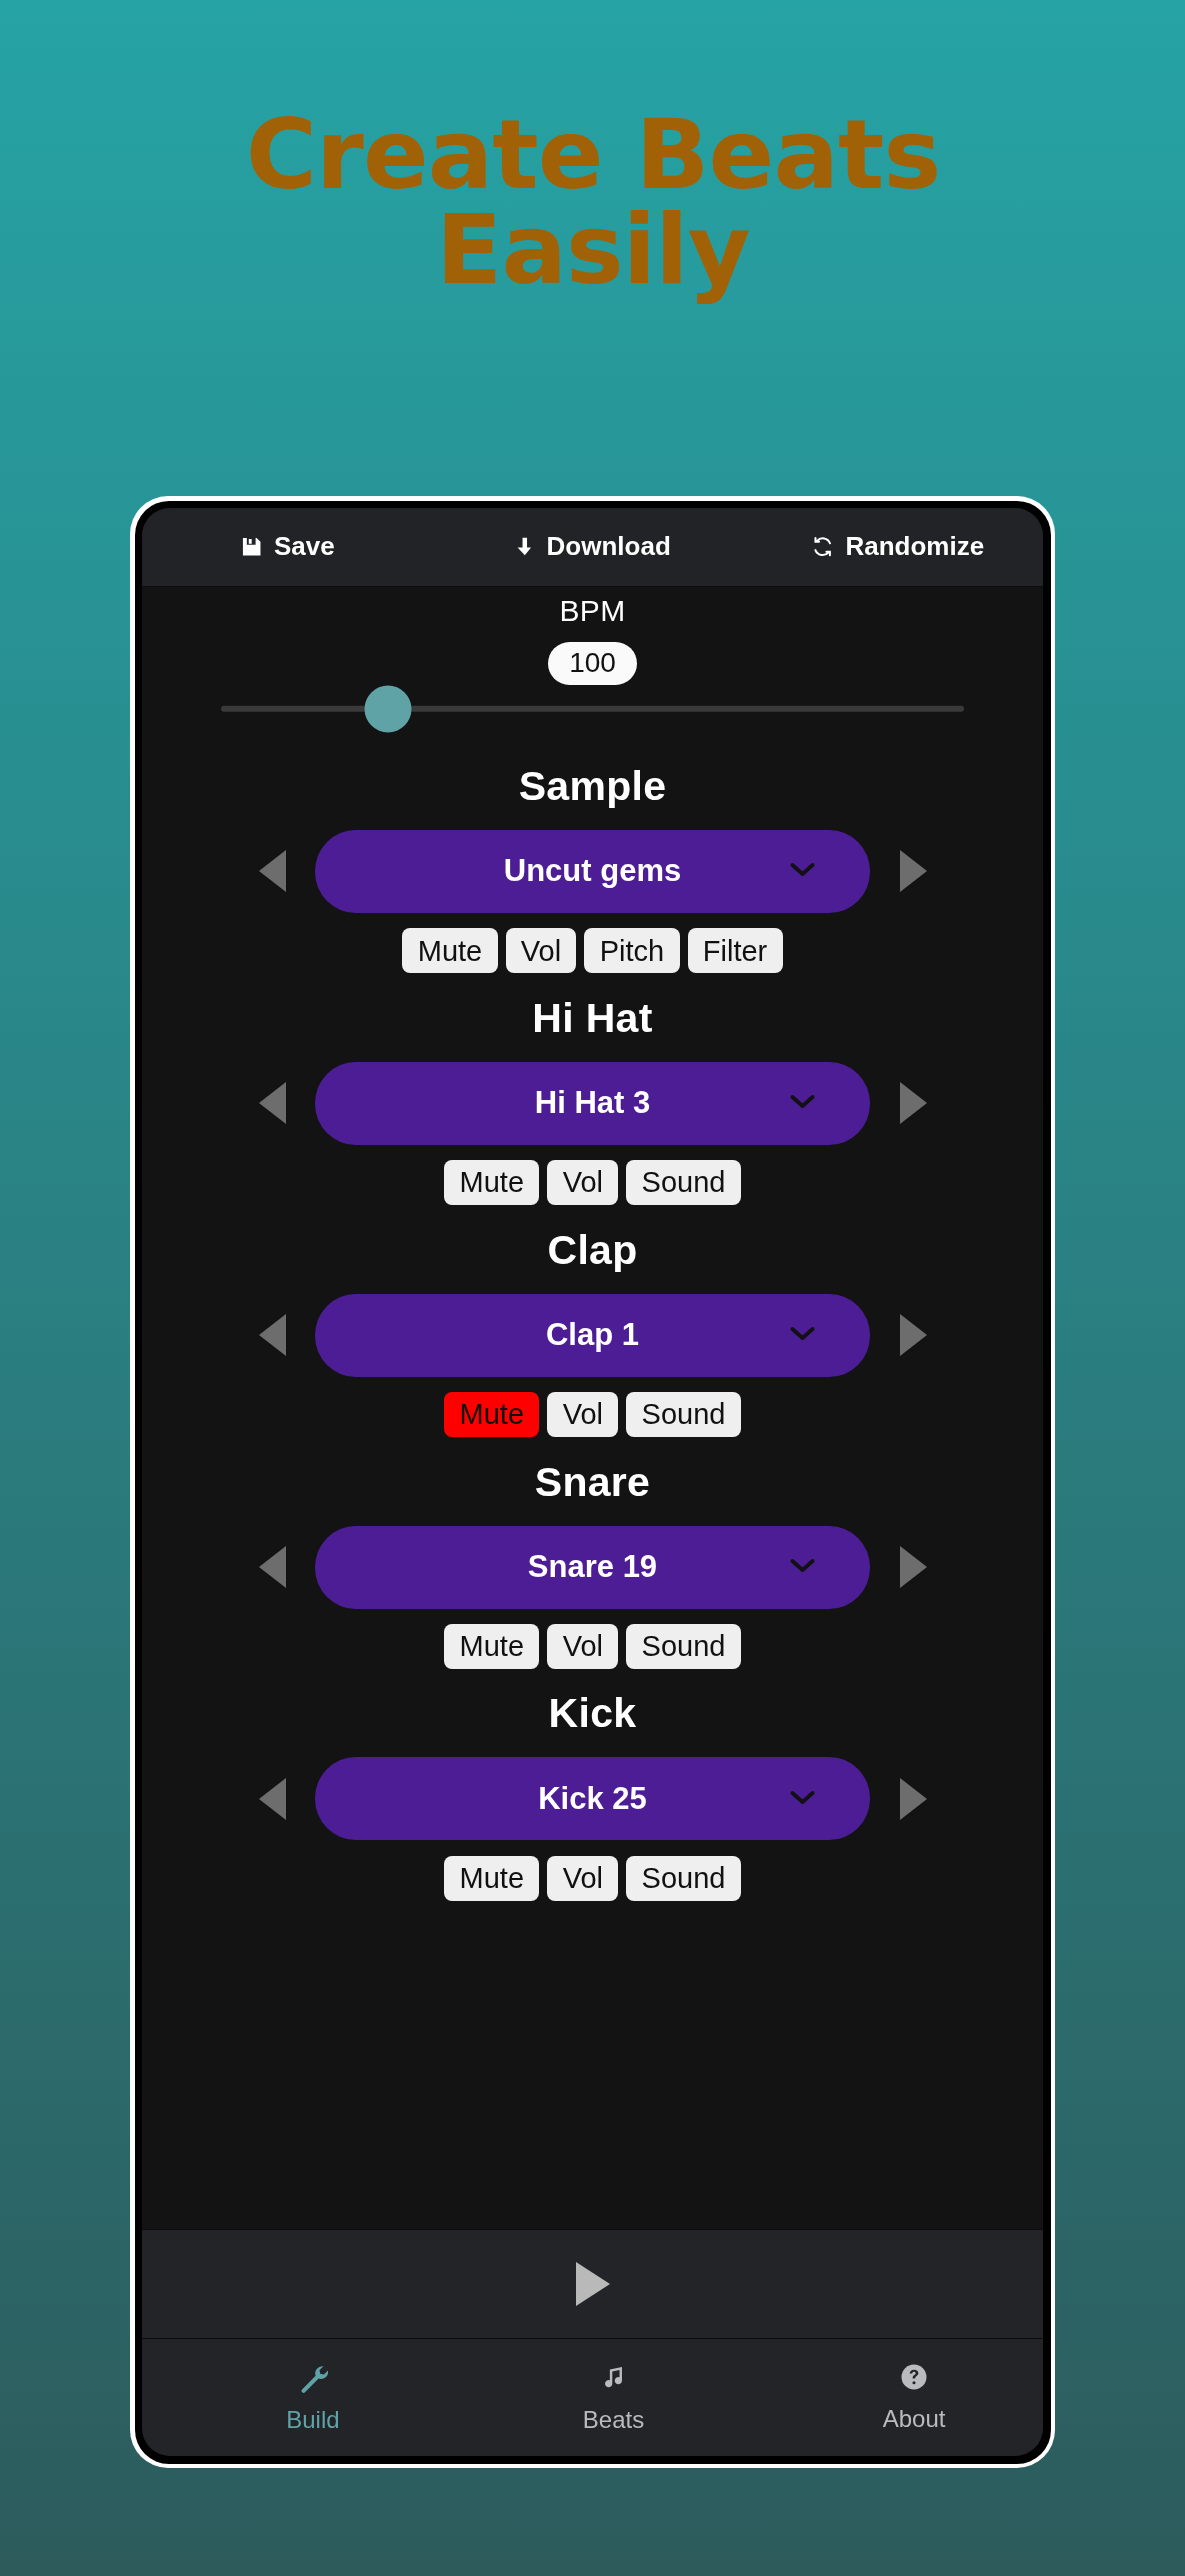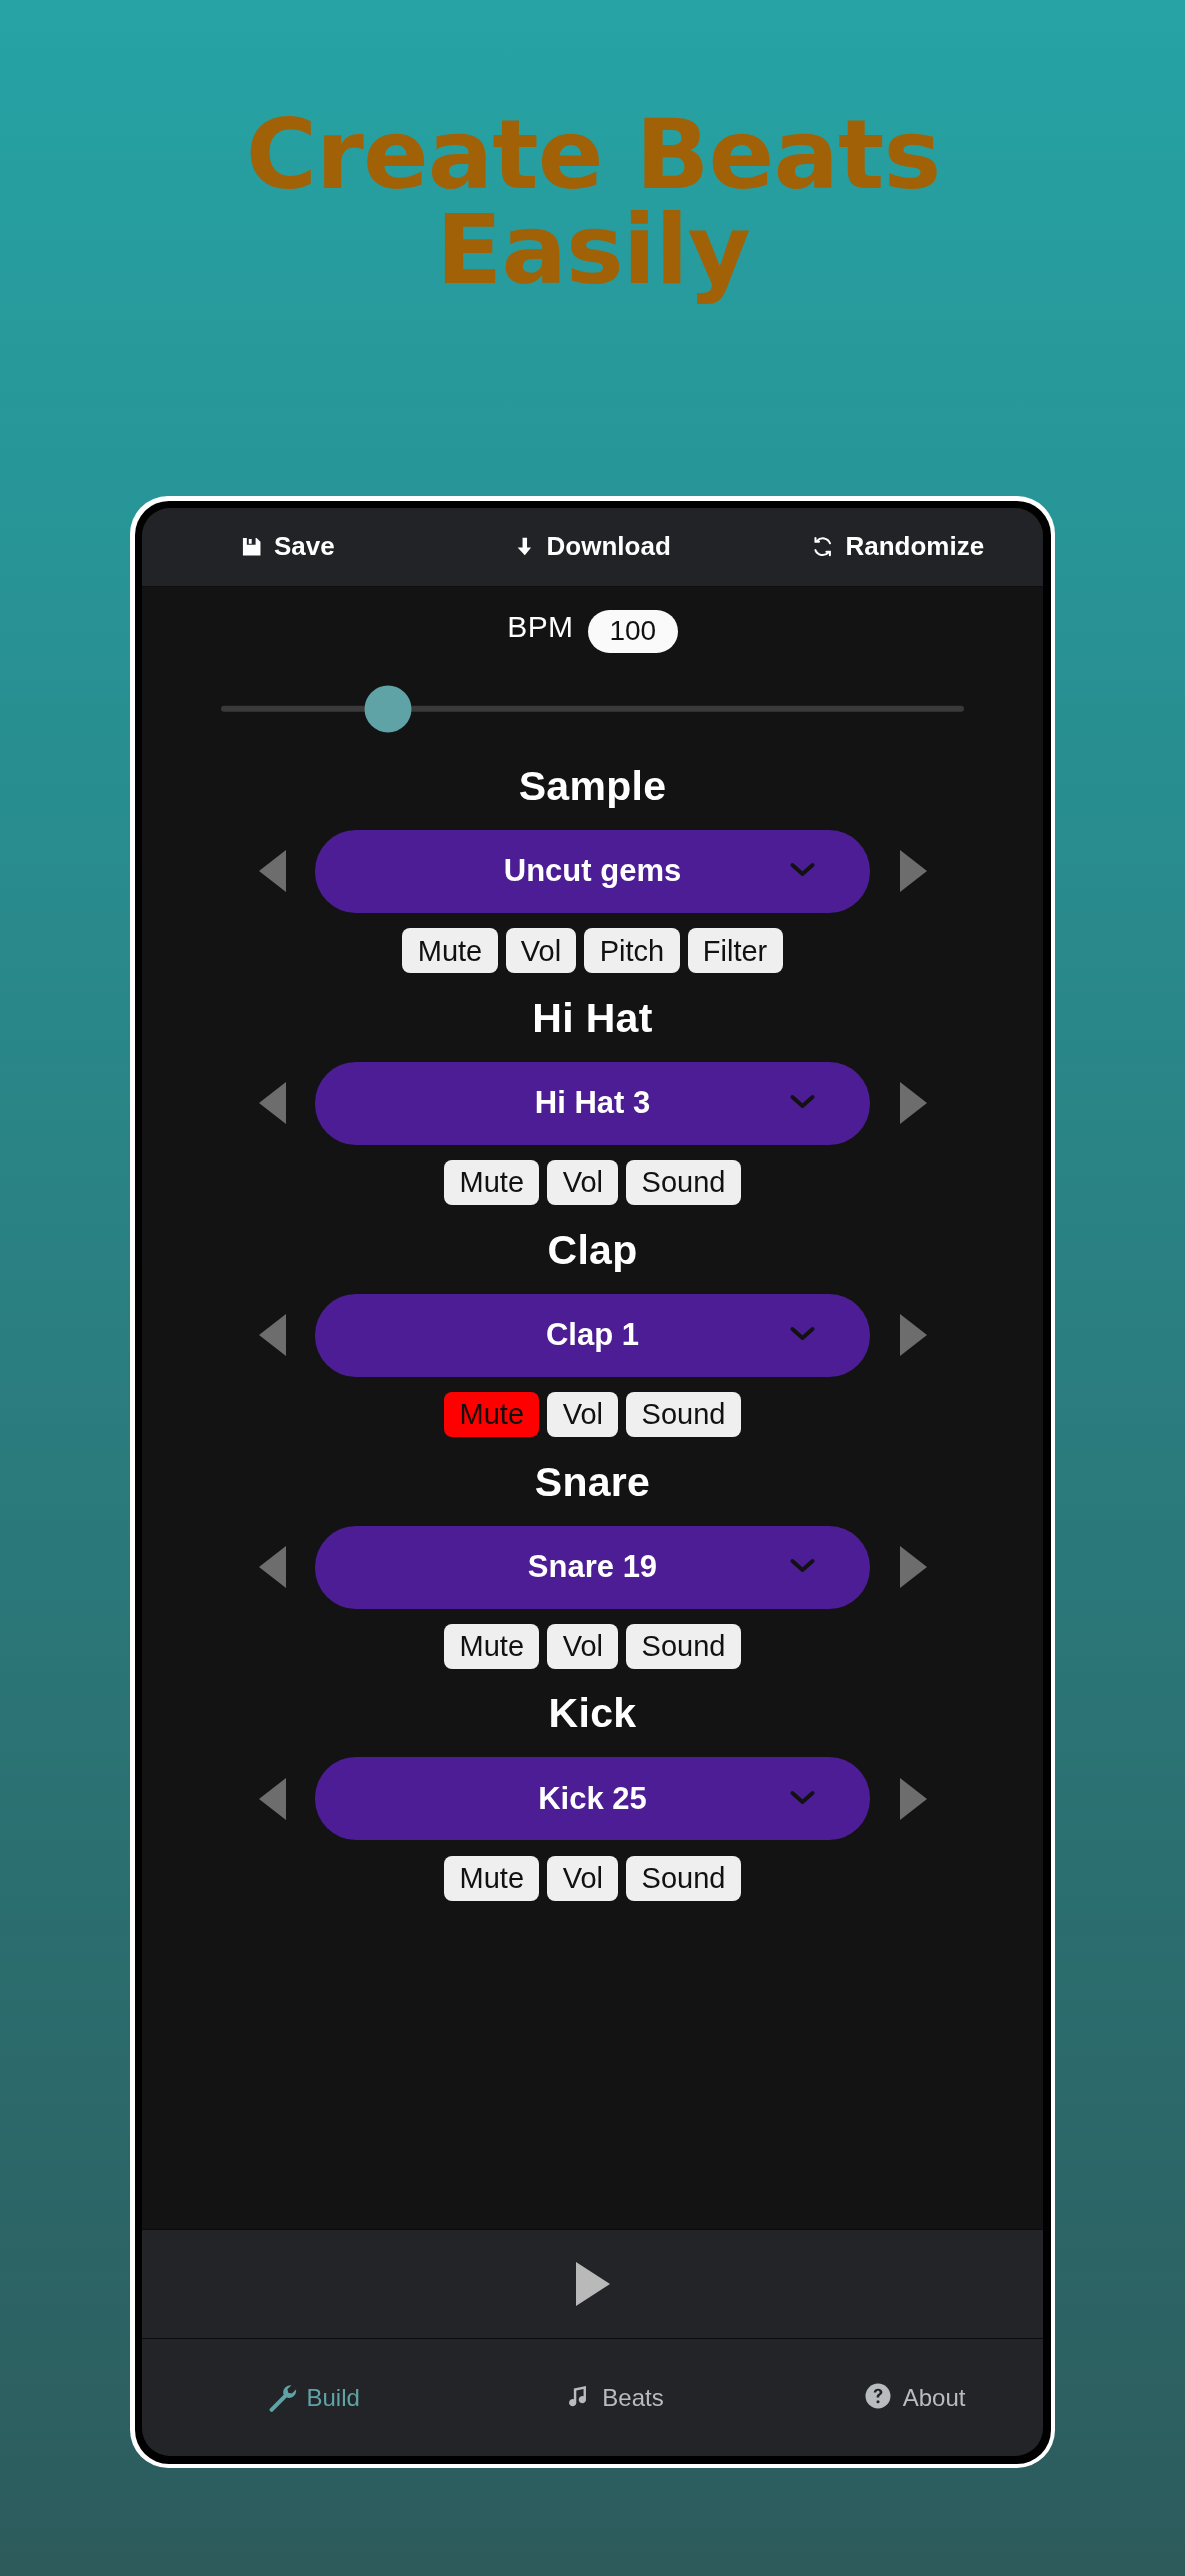--- a/index.html
+++ b/index.html
@@ -70,23 +70,24 @@
   
   .body-scroll {
     flex:1 1 auto;
     background:#131313;
     overflow:hidden;
     padding-top:23.4px;
   }
 
   
   .bpm-row {
-    display:flex; align-items:flex-start; justify-content:center;
+    display:flex; align-items:center; justify-content:center;
     gap:14.4px;
     height:59px;
+    flex-direction:column;
   }
   .bpm-label {
     color:#FFFFFF; font-size:30px; font-weight:400;
     letter-spacing:0.4px;
   }
   .bpm-pill {
     background:#FAFAFA; color:#111;
     font-size:28px; font-weight:400;
     border-radius:27px;
     padding:6.3px 21.6px;
@@ -192,21 +193,21 @@
   }
 
   
   .bottom-nav {
     flex:0 0 117px;
     background:#232428;
     display:flex; align-items:center;
   }
   .nav-item {
     flex:1;
-    display:flex; flex-direction:row;
+    display:flex; flex-direction:column;
     align-items:center; justify-content:center;
     gap:10px;
     margin-left:42px;
   }
   .nav-label { font-size:24px; }
   .nav-item.active .nav-label { color:#5FA3A7; }
   .nav-item .nav-label { color:#B9BCBE; }
 </style>
 </head>
 <body>

